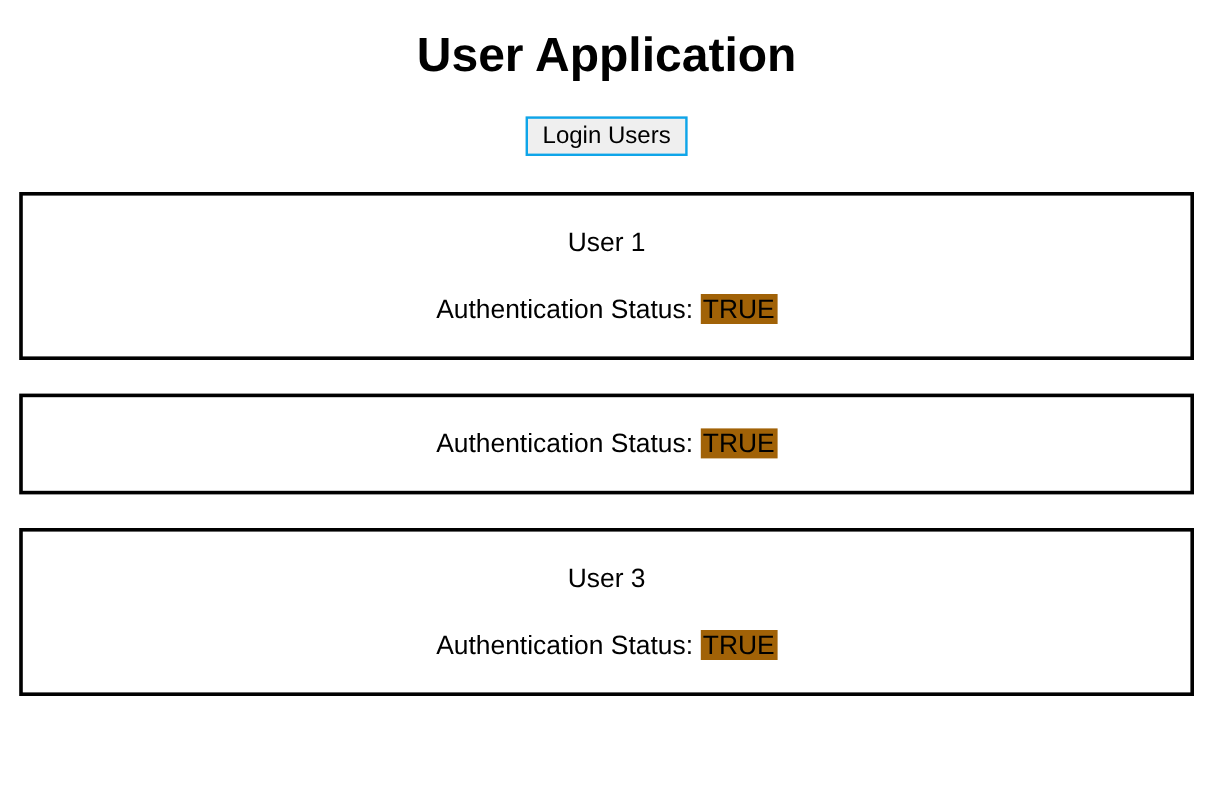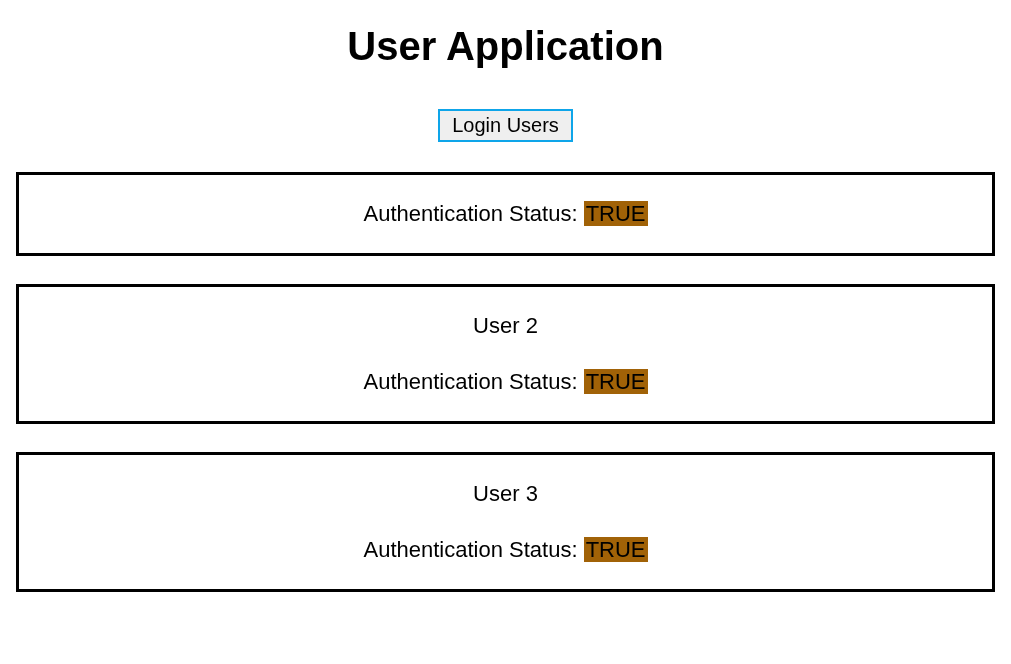--- a/index.html
+++ b/index.html
@@ -12,21 +12,21 @@
       background: #ffffff;
       padding: 10px;
       width: 1011px;
     }
     .page-title {
       text-align: center;
       font-size: 40px;
       font-weight: 700;
       color: #000;
       margin-top: 14px;
-      margin-bottom: 40px;
+      margin-bottom: 28px;
     }
     .btn-container {
       text-align: center;
       margin-bottom: 30px;
     }
     .login-button {
       font-family: Arial, sans-serif;
       font-size: 20px;
       color: #000;
       background: #efefef;
@@ -59,28 +59,28 @@
 </head>
 <body>
 
 <h1 class="page-title">User Application</h1>
 
 <div class="btn-container">
   <button class="login-button">Login Users</button>
 </div>
 
 <div class="user-card">
+  <div class="user-name">User 1</div>
   <div class="auth-line">
     <span>Authentication Status:</span>
     <span class="auth-value">TRUE</span>
   </div>
 </div>
 
 <div class="user-card">
-  <div class="user-name">User 2</div>
   <div class="auth-line">
     <span>Authentication Status:</span>
     <span class="auth-value">TRUE</span>
   </div>
 </div>
 
 <div class="user-card">
   <div class="user-name">User 3</div>
   <div class="auth-line">
     <span>Authentication Status:</span>

